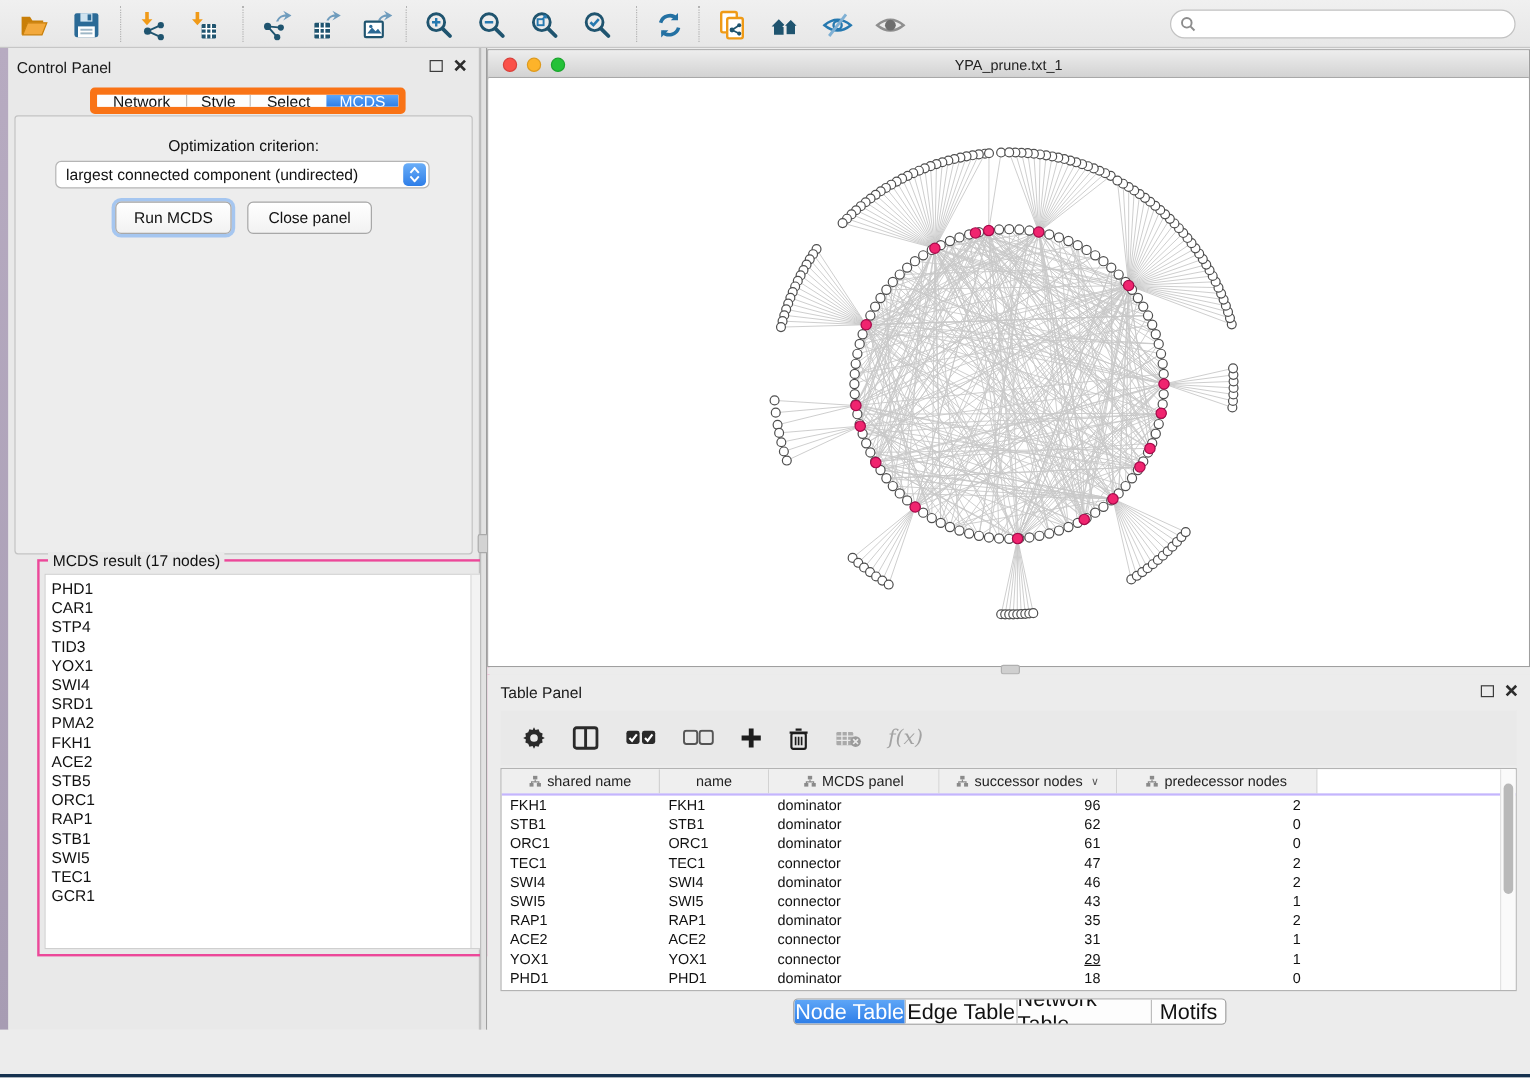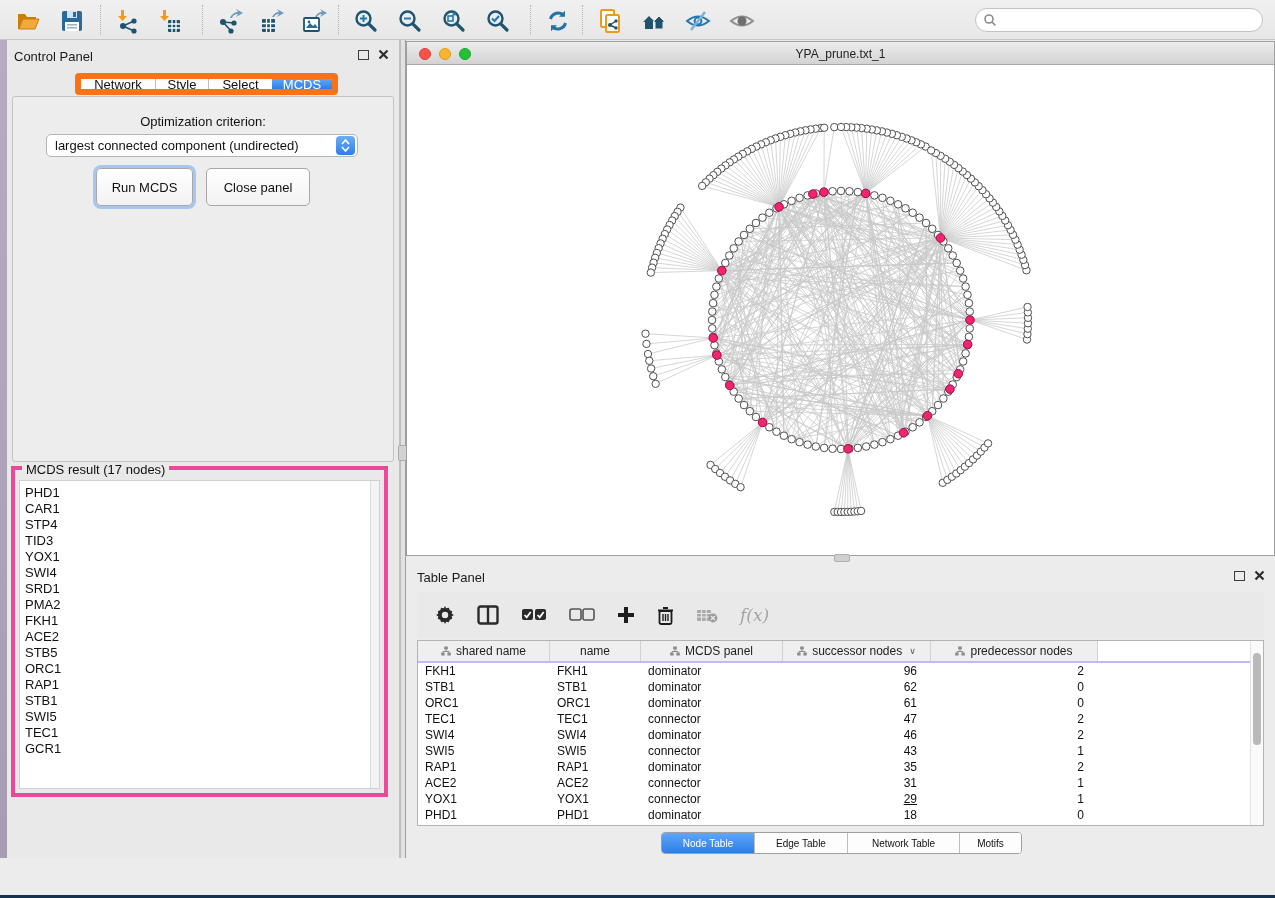--- a/index.html
+++ b/index.html
@@ -31,25 +31,25 @@
   #cp-tabs { position:absolute; left:68px; top:33px; height:22px; display:flex; border:6px solid #f97316; border-radius:4px; overflow:hidden; background:#fff; }
   .cp-tab { height:100%; display:flex; align-items:center; justify-content:center; font-size:13px; color:#111; background:#fdfdfd; border-left:1px solid #bdbdbd; }
   .cp-tab:first-child { border-left:none; }
   .cp-tab.selected { background:linear-gradient(#5ea6f7,#2e7ee8); color:#fff; border-left:none; }
 
   #cp-content { position:absolute; left:5px; top:56px; width:382px; height:366px; background:#ededed; border:1px solid #c3c3c3; border-radius:3px; }
   #opt-label { position:absolute; left:0; top:17px; width:100%; text-align:center; font-size:13px; color:#111; }
   #opt-select { position:absolute; left:33px; top:37px; width:312px; height:23px; background:#fff; border:1px solid #b5b5b5; border-radius:5px; display:flex; align-items:center; }
   #opt-select .sel-text { flex:1; font-size:13px; padding-left:8px; color:#111; white-space:nowrap; overflow:hidden; }
   #opt-select .stepper { width:19px; height:19px; margin-right:2px; border-radius:4px; background:linear-gradient(#6aaef8,#2e7ee8); display:flex; flex-direction:column; align-items:center; justify-content:center; gap:1px; }
-  .btn { position:absolute; top:71px; height:38px; background:linear-gradient(#ffffff,#f2f2f2); border:1px solid #a8a8a8; border-radius:5px; font-size:13px; color:#111; display:flex; align-items:center; justify-content:center; }
+  .btn { position:absolute; top:71px; height:27px; background:linear-gradient(#ffffff,#f2f2f2); border:1px solid #a8a8a8; border-radius:5px; font-size:13px; color:#111; display:flex; align-items:center; justify-content:center; }
   #run-btn { left:83px; width:97px; box-shadow:0 0 0 3px rgba(106,166,242,.55); }
   #close-btn { left:193px; width:104px; }
 
-  #mcds-group { position:absolute; left:4px; top:426px; width:377px; height:331px; border:4px solid #ec4899; }
+  #mcds-group { position:absolute; left:24px; top:426px; width:377px; height:331px; border:2px solid #ec4899; }
   #mcds-group-label { position:absolute; left:7px; top:-8px; background:#e9e9e9; padding:0 4px; font-size:13px; color:#111; }
   #mcds-list-wrap { position:absolute; left:4px; top:10px; right:4px; bottom:4px; background:#fff; border:1px solid #cfcfcf; }
   #mcds-scroll { position:absolute; right:0; top:0; bottom:0; width:9px; background:#f3f3f3; border-left:1px solid #dcdcdc; }
   #mcds-list { list-style:none; padding:4px 0 0 5px; }
   #mcds-list li { font-size:13px; line-height:16px; color:#111; }
 
   
   #vsplit { position:absolute; left:400px; top:40px; width:6px; height:818px; background:#e2e2e2; border-left:1px solid #bdbdbd; border-right:1px solid #9e9e9e; }
   #vsplit-handle { position:absolute; left:-3px; top:405px; width:10px; height:16px; background:#d3d3d3; border:1px solid #aaa; border-radius:2px; }
 
@@ -78,21 +78,21 @@
   .th:last-child { border-right:none; }
   .th .sort { font-size:9px; color:#555; margin-left:2px; }
   .trow { display:flex; height:16px; }
   .td { font-size:12px; color:#111; line-height:16px; white-space:nowrap; overflow:hidden; }
   .td.l { text-align:left; padding-left:7px; }
   .td.r { text-align:right; padding-right:14px; }
   #tscroll { position:absolute; right:0; top:0; width:13px; bottom:0; background:#fafafa; border-left:1px solid #e2e2e2; }
   #tscroll .thumb { position:absolute; left:2px; right:2px; top:12px; height:92px; background:#b9b9b9; border-radius:5px; }
 
   #tp-tabs { position:absolute; left:255px; top:270px; height:22px; display:flex; border:1px solid #9f9f9f; border-radius:4px; overflow:hidden; background:#fff; }
-  .tp-tab { height:100%; display:flex; align-items:center; justify-content:center; font-size:10px; color:#111; border-left:1px solid #bdbdbd; background:#fdfdfd; }
+  .tp-tab { height:100%; display:flex; align-items:center; justify-content:center; font-size:18px; color:#111; border-left:1px solid #bdbdbd; background:#fdfdfd; }
   .tp-tab:first-child { border-left:none; }
   .tp-tab.selected { background:linear-gradient(#5ea6f7,#2e7ee8); color:#fff; }
 
   
   #status-bar { position:absolute; left:0; top:858px; width:1275px; height:37px; background:#ececec; border-top:1px solid #c4c4c4; }
   #list-btn { position:absolute; left:10px; top:6px; width:30px; height:25px; background:#f5f5f5; border:1px solid #b5b5b5; display:flex; align-items:center; justify-content:center; }
   #memory-btn { position:absolute; right:11px; top:6px; height:25px; padding:0 9px; background:#f8f8f8; border:1px solid #ababab; border-radius:3px; display:flex; align-items:center; gap:6px; font-size:12px; color:#111; }
   #memory-dot { width:11px; height:11px; border-radius:50%; }
 </style>
 </head>

